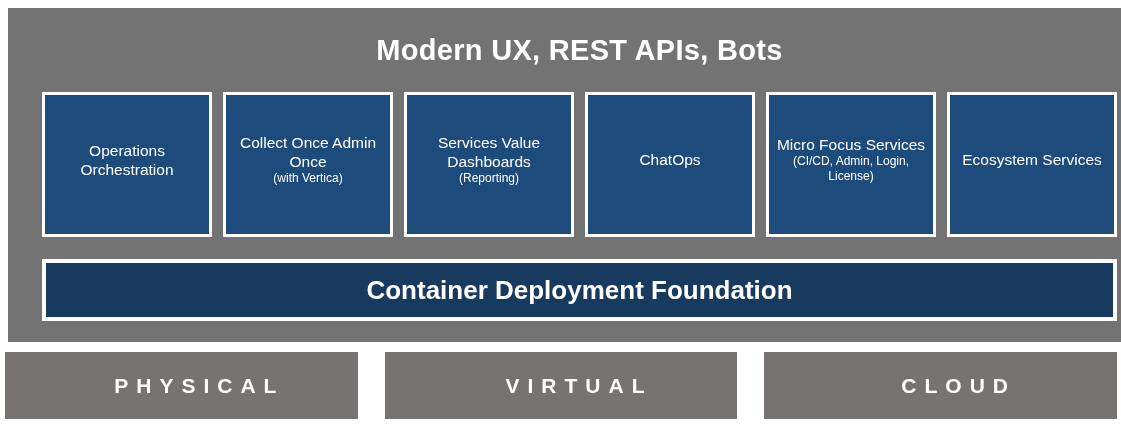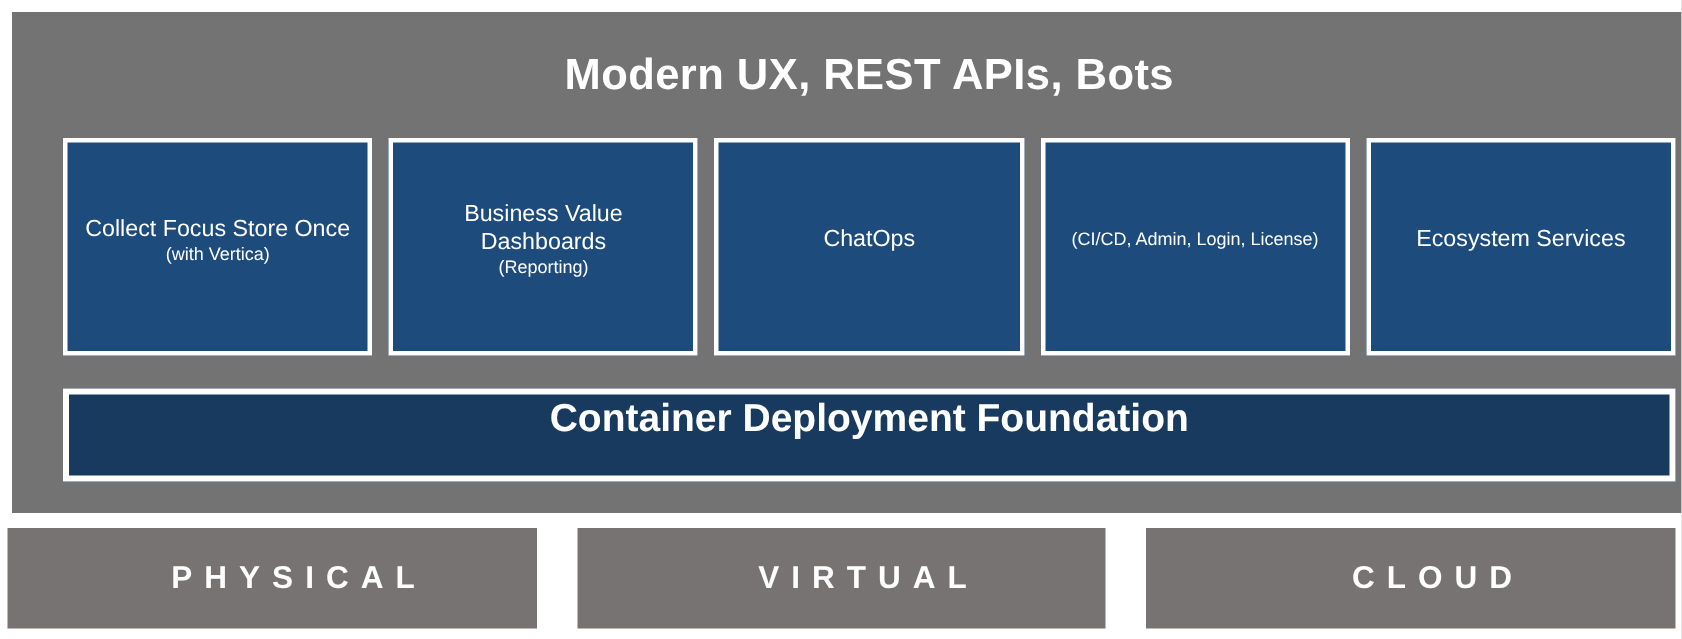--- a/index.html
+++ b/index.html
@@ -56,20 +56,21 @@
   .cap-sub   { font-size: 12px;   line-height: 15px; }
   
   .foundation {
     box-sizing: border-box;
     width: 1075px;
     height: 62px;
     margin: 22px auto 0 auto;
     background: #173a5e;
     border: 4px solid #ffffff;
     display: flex;
+    align-items: center;
     justify-content: center;
     color: #ffffff;
     font-size: 26px;
     font-weight: bold;
   }
   
   .infra-row {
     position: absolute;
     left: 5px;
     top: 352px;
@@ -96,32 +97,37 @@
 <body>
 
 <div class="stage">
 
   <div class="platform">
 
     <div class="platform-title">Modern UX, REST APIs, Bots</div>
 
     <div class="capability-row">
       <div class="cap-box">
-        <div class="cap-label">Collect Focus Store Once</div>
+        <div class="cap-label">Operations Orchestration</div>
+        <div class="cap-sub"></div>
+      </div>
+      <div class="cap-box">
+        <div class="cap-label">Collect Once Admin Once</div>
         <div class="cap-sub">(with Vertica)</div>
       </div>
       <div class="cap-box">
-        <div class="cap-label">Business Value Dashboards</div>
+        <div class="cap-label">Services Value Dashboards</div>
         <div class="cap-sub">(Reporting)</div>
       </div>
       <div class="cap-box">
         <div class="cap-label">ChatOps</div>
         <div class="cap-sub"></div>
       </div>
       <div class="cap-box">
+        <div class="cap-label">Micro Focus Services</div>
         <div class="cap-sub">(CI/CD, Admin, Login, License)</div>
       </div>
       <div class="cap-box">
         <div class="cap-label">Ecosystem Services</div>
       </div>
     </div>
 
     <div class="foundation">
       <span>Container Deployment Foundation</span>
     </div>

